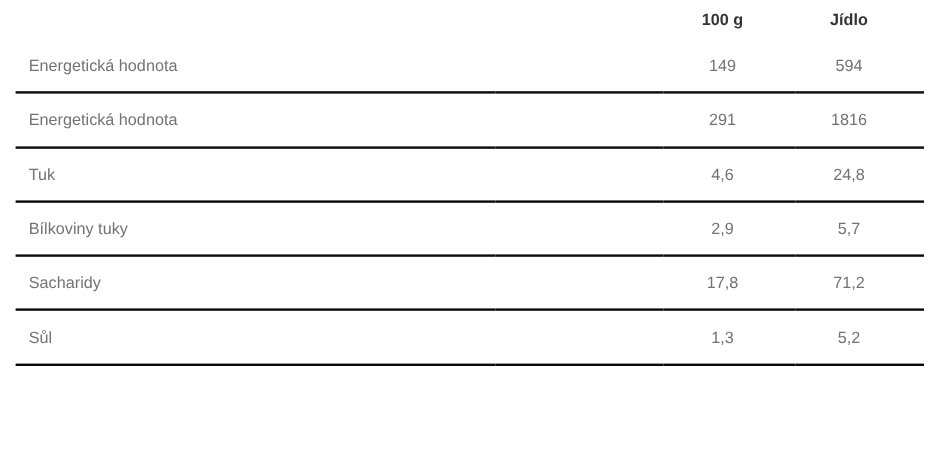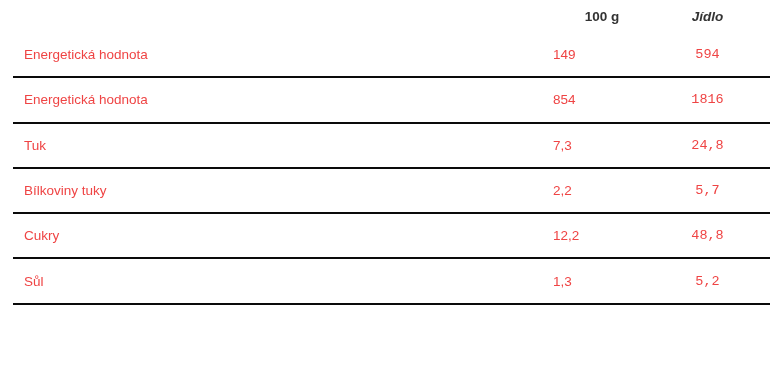--- a/index.html
+++ b/index.html
@@ -52,30 +52,29 @@
   thead th.h-unit {
     text-align: left;
   }
   thead th.h-per100 {
     text-align: center;
     padding-right: 12px;
   }
   thead th.h-serving {
     text-align: center;
     padding-right: 18px;
-    font-style: italic;
   }
 
   tbody td {
     padding: 0;
     height: 43.3px;
     vertical-align: middle;
     font-size: 13.5px;
     font-weight: normal;
-    color: #ef4444;
+    color: #737373;
     border-top: 2px solid #0a0a0a;
     border-bottom: none;
     background: transparent;
     white-space: nowrap;
     overflow: hidden;
   }
 
   tbody tr:first-child td {
     border-top: none;
   }
@@ -85,27 +84,26 @@
 
   td.c-label {
     text-align: left;
     padding-left: 11px;
   }
   td.c-unit {
     text-align: left;
     padding-left: 413px;
   }
   td.c-per100 {
-    text-align: left;
+    text-align: center;
     padding-right: 12px;
   }
   td.c-serving {
     text-align: center;
     padding-right: 18px;
-    font-family: Liberation Mono, monospace;
   }
 </style>
 </head>
 <body>
 
 <div class="nutrition-panel">
 
   <table class="nutrition-table">
     <colgroup>
       <col class="col-label">
@@ -126,40 +124,40 @@
     <tbody>
       <tr>
         <td class="c-label">Energetická hodnota</td>
         <td class="c-unit">kcal</td>
         <td class="c-per100">149</td>
         <td class="c-serving">594</td>
       </tr>
       <tr>
         <td class="c-label">Energetická hodnota</td>
         <td class="c-unit">kJ</td>
-        <td class="c-per100">854</td>
+        <td class="c-per100">291</td>
         <td class="c-serving">1816</td>
       </tr>
       <tr>
         <td class="c-label">Tuk</td>
         <td class="c-unit">g</td>
-        <td class="c-per100">7,3</td>
+        <td class="c-per100">4,6</td>
         <td class="c-serving">24,8</td>
       </tr>
       <tr>
         <td class="c-label">Bílkoviny tuky</td>
         <td class="c-unit">g</td>
-        <td class="c-per100">2,2</td>
+        <td class="c-per100">2,9</td>
         <td class="c-serving">5,7</td>
       </tr>
       <tr>
-        <td class="c-label">Cukry</td>
+        <td class="c-label">Sacharidy</td>
         <td class="c-unit">g</td>
-        <td class="c-per100">12,2</td>
-        <td class="c-serving">48,8</td>
+        <td class="c-per100">17,8</td>
+        <td class="c-serving">71,2</td>
       </tr>
       <tr>
         <td class="c-label">Sůl</td>
         <td class="c-unit">g</td>
         <td class="c-per100">1,3</td>
         <td class="c-serving">5,2</td>
       </tr>
     </tbody>
   </table>
 

